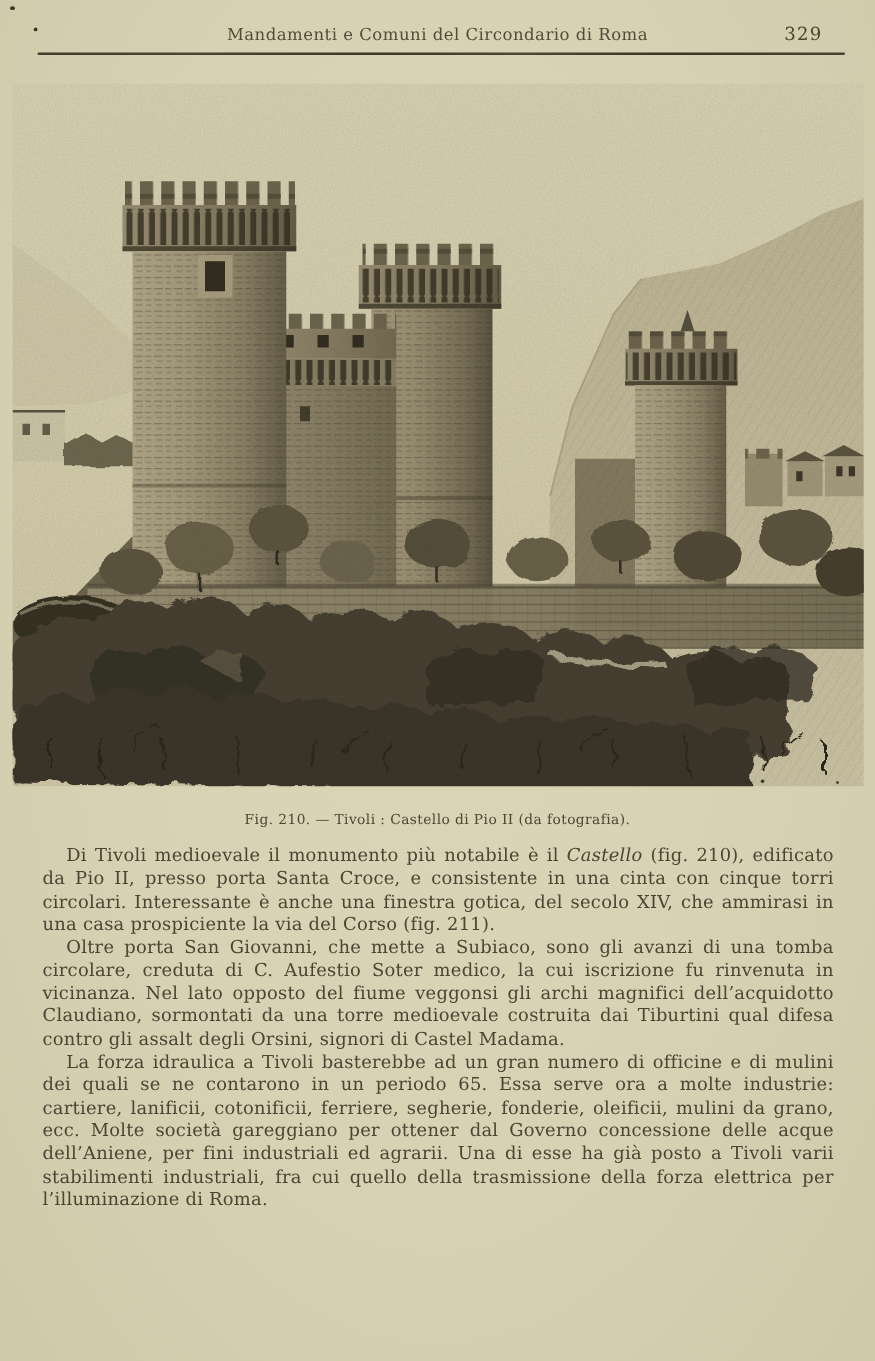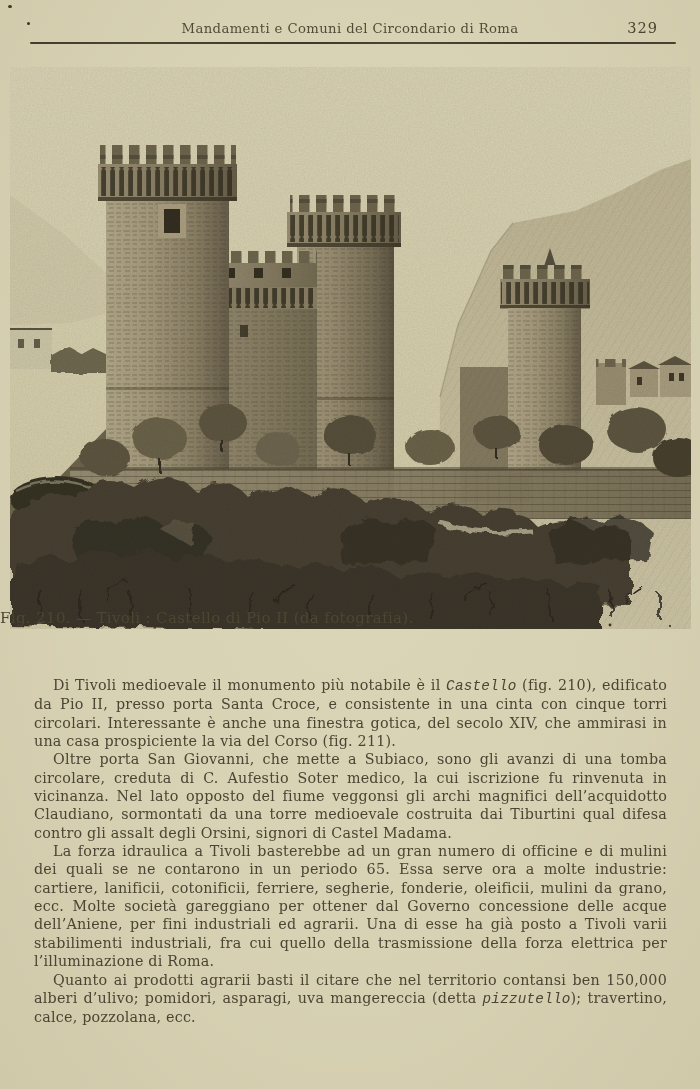--- a/index.html
+++ b/index.html
@@ -20,30 +20,30 @@
   }
   .head-rule{
     position:absolute;top:42px;left:30px;width:646px;height:2.4px;
     background:linear-gradient(90deg,#423d2c 0%,#4a4431 18%,#3c372a 42%,#4c4634 60%,#3a3529 78%,#474232 100%);
     border-radius:2px;
   }
   .engraving{
     position:absolute;top:67px;left:10px;width:681px;height:562px;
   }
   .figure-caption{
-    position:absolute;top:609px;left:0;width:100%;text-align:left;
-    font-size:15px;letter-spacing:.35px;color:#4c4632;
+    position:absolute;top:649px;left:0;width:100%;text-align:center;
+    font-size:11px;letter-spacing:.35px;color:#4c4632;
   }
   .body-text{
     position:absolute;top:676px;left:34px;width:633px;
     font-size:14.3px;line-height:18.35px;text-align:justify;
     letter-spacing:.22px;color:#4b4534;
   }
   .body-text p{margin:0;text-indent:19px;}
-  .body-text i{font-style:italic;font-family:Liberation Mono, monospace;}
+  .body-text i{font-style:italic;}
 </style>
 </head>
 <body>
 
 <div class="speck" style="left:8px;top:5px;width:4px;height:3px;"></div>
 <div class="speck" style="left:27px;top:22px;width:3px;height:3px;"></div>
 
 <div class="running-head">Mandamenti e Comuni del Circondario di Roma</div>
 <div class="page-number">329</div>
 <div class="head-rule"></div>
@@ -259,14 +259,13 @@
 
   <rect width="681" height="562" filter="url(#grainF)" style="mix-blend-mode:multiply" opacity="0.55"></rect>
 </svg>
 
 <div class="figure-caption">Fig. 210. — Tivoli : Castello di Pio II (da fotografia).</div>
 
 <div class="body-text">
     <p><span>Di Tivoli medioevale il monumento più notabile è il </span><i>Castello</i><span> (fig. 210), edificato da Pio II, presso porta Santa Croce, e consistente in una cinta con cinque torri circolari. Interessante è anche una finestra gotica, del secolo XIV, che ammirasi in una casa prospiciente la via del Corso (fig. 211).</span></p>
     <p><span>Oltre porta San Giovanni, che mette a Subiaco, sono gli avanzi di una tomba circolare, creduta di C. Aufestio Soter medico, la cui iscrizione fu rinvenuta in vicinanza. Nel lato opposto del fiume veggonsi gli archi magnifici dell’acquidotto Claudiano, sormontati da una torre medioevale costruita dai Tiburtini qual difesa contro gli assalt degli Orsini, signori di Castel Madama.</span></p>
     <p><span>La forza idraulica a Tivoli basterebbe ad un gran numero di officine e di mulini dei quali se ne contarono in un periodo 65. Essa serve ora a molte industrie: cartiere, lanificii, cotonificii, ferriere, segherie, fonderie, oleificii, mulini da grano, ecc. Molte società gareggiano per ottener dal Governo concessione delle acque dell’Aniene, per fini industriali ed agrarii. Una di esse ha già posto a Tivoli varii stabilimenti industriali, fra cui quello della trasmissione della forza elettrica per l’illuminazione di Roma.</span></p>
-    <p><span>Quanto ai prodotti agrarii basti il citare che nel territorio contansi ben 150,000 alberi d’ulivo; pomidori, asparagi, uva mangereccia (detta </span><i>pizzutello</i><span>); travertino, calce, pozzolana, ecc.</span></p>
   </div>
 
 </body></html>

